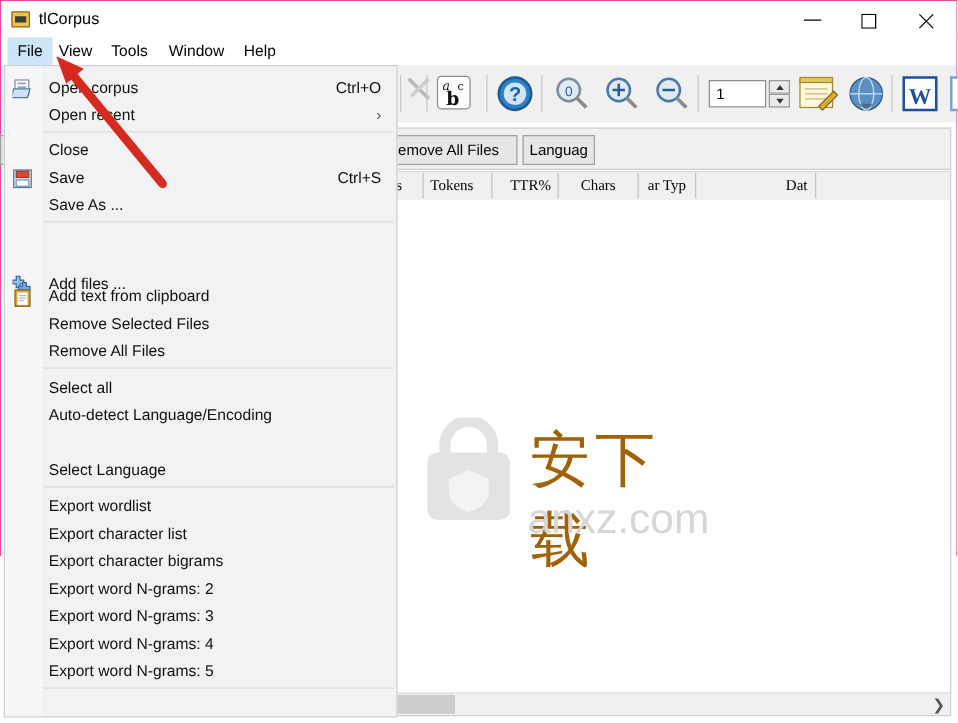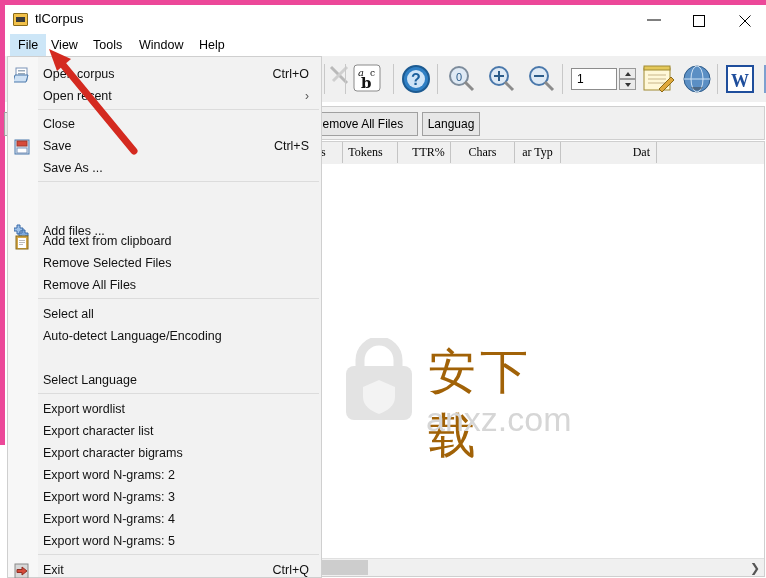--- a/index.html
+++ b/index.html
@@ -2,21 +2,21 @@
 <html><head>
 <meta charset="utf-8">
 <style>
   html,body{margin:0;padding:0;}
   body{
     width:766px;height:578px;overflow:hidden;
     font-family:"Liberation Sans","DejaVu Sans",sans-serif;
     font-size:12px;color:#000;background:#ffffff;
   }
   #app{position:relative;width:766px;height:445px;background:#ffffff;
-       box-sizing:border-box;border:5px solid #ec4899;}
+       box-sizing:border-box;border:1px solid #ec4899;}
 
   
   .titlebar{position:absolute;left:0;top:0;width:764px;height:30px;background:#ffffff;}
   .title-icon{position:absolute;left:8px;top:8px;width:15px;height:13px;
      background:#f2c14a;border:1px solid #8a6a17;box-sizing:border-box;border-radius:1px;}
   .title-icon:after{content:"";position:absolute;left:2px;top:3px;width:9px;height:5px;
      background:#3b3b3b;}
   .title-text{position:absolute;left:30px;top:6px;font-size:13px;color:#000;}
   .winbtn{position:absolute;top:0;width:46px;height:30px;cursor:default;}
   .winbtn svg{position:absolute;left:15px;top:10px;}
@@ -375,28 +375,20 @@
       <span class="lbl">Export word N-grams: 3</span>
     </div>
     <div class="mi" style="top:452px;">
       <span class="lbl">Export word N-grams: 4</span>
     </div>
     <div class="mi" style="top:474px;">
       <span class="lbl">Export word N-grams: 5</span>
     </div>
     <div class="msep" style="top:497px;"></div>
 
-    <div class="mi" style="top:503px;">
-      <svg class="ico" viewBox="0 0 16 16">
-        <rect x="1" y="1" width="13" height="14" fill="#d8d8d8" stroke="#8a8a8a"></rect>
-        <path d="M13 8 l-5 -4 v2.5 h-5 v3 h5 v2.5 z" fill="#d64a3a" stroke="#8f2f24"></path>
-      </svg>
-      <span class="lbl">Exit</span>
-      <span class="acc">Ctrl+Q</span>
-    </div>
   </div>
 
   <svg class="redarrow">
     <line x1="129" y1="146" x2="54" y2="55" stroke="#d42a20" stroke-width="7" stroke-linecap="round"></line>
     <path d="M44 44 L66 54 L52 66 z" fill="#d42a20"></path>
   </svg>
 
 </div>
 
 </body></html>

